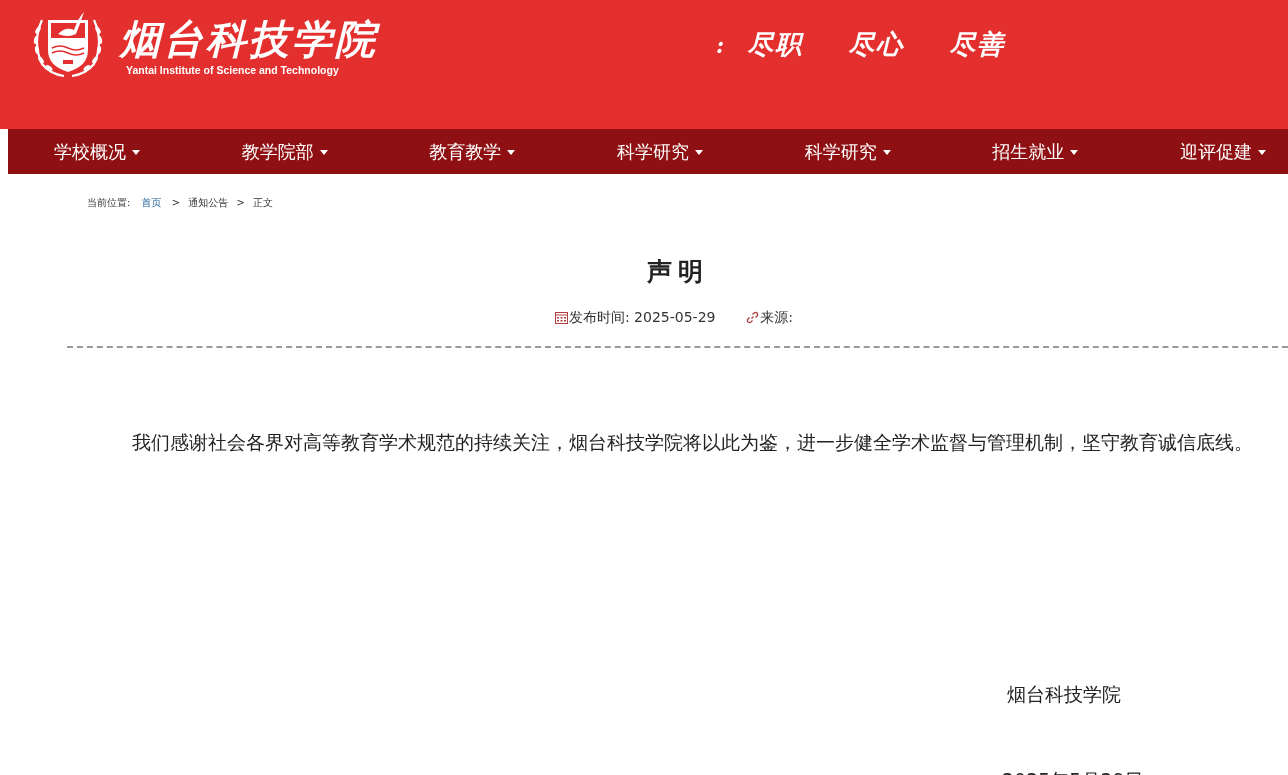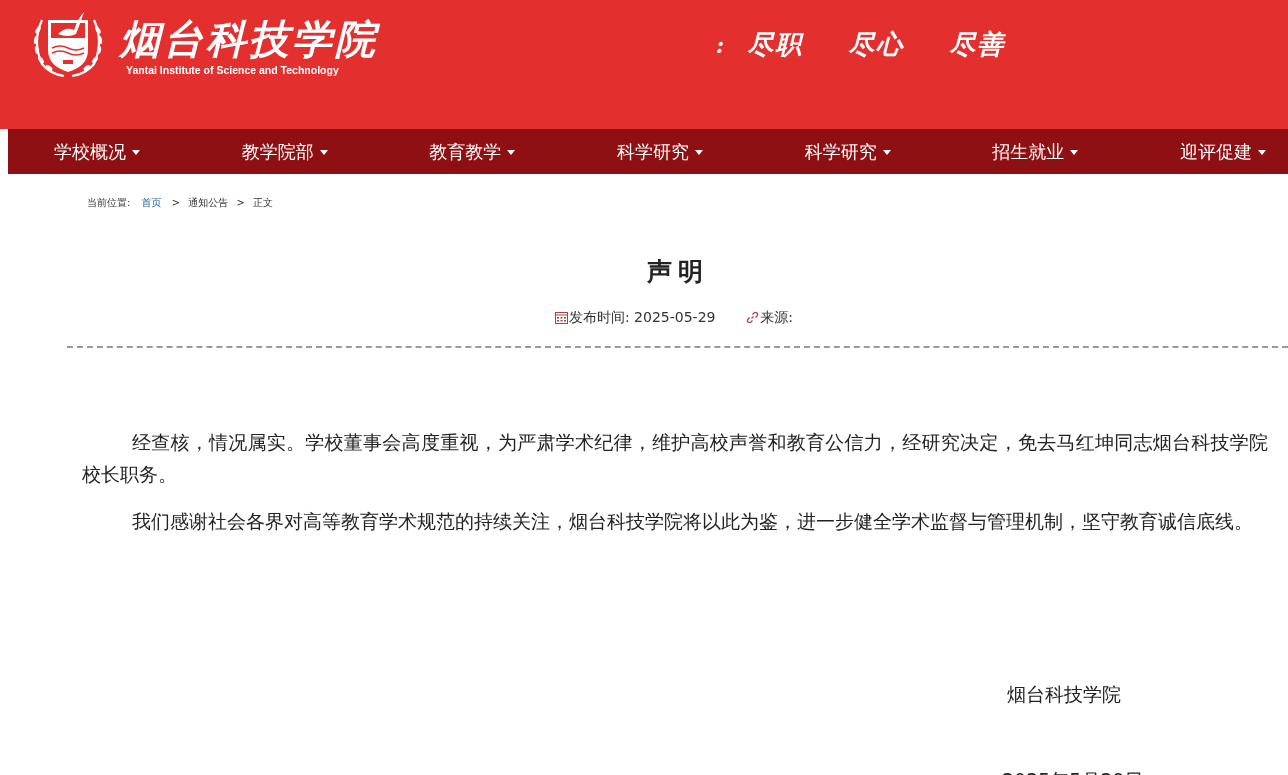--- a/index.html
+++ b/index.html
@@ -150,17 +150,16 @@
       <path d="M5.5 7.5 L7.5 5.5"></path>
       <path d="M6.5 3.5 L8 2 Q9.5 0.8 11 2 Q12.2 3.5 11 5 L9.5 6.5"></path>
       <path d="M6.5 9.5 L5 11 Q3.5 12.2 2 11 Q0.8 9.5 2 8 L3.5 6.5"></path>
     </g>
   </svg><span>来源:</span>
   <span></span>
 </div>
 <div class="divider"></div>
 
 <div class="content">
-  <p>经查核，情况属实。学校董事会高度重视，为严肃学术纪律，维护高校声誉和教育公信力，经研究决定，免去马红坤同志烟台科技学院校长职务。</p>
   <p>我们感谢社会各界对高等教育学术规范的持续关注，烟台科技学院将以此为鉴，进一步健全学术监督与管理机制，坚守教育诚信底线。</p>
 </div>
 <div class="signature sig-org">烟台科技学院</div>
 <div class="signature sig-date">2025年5月29日</div>
 
 </body></html>

